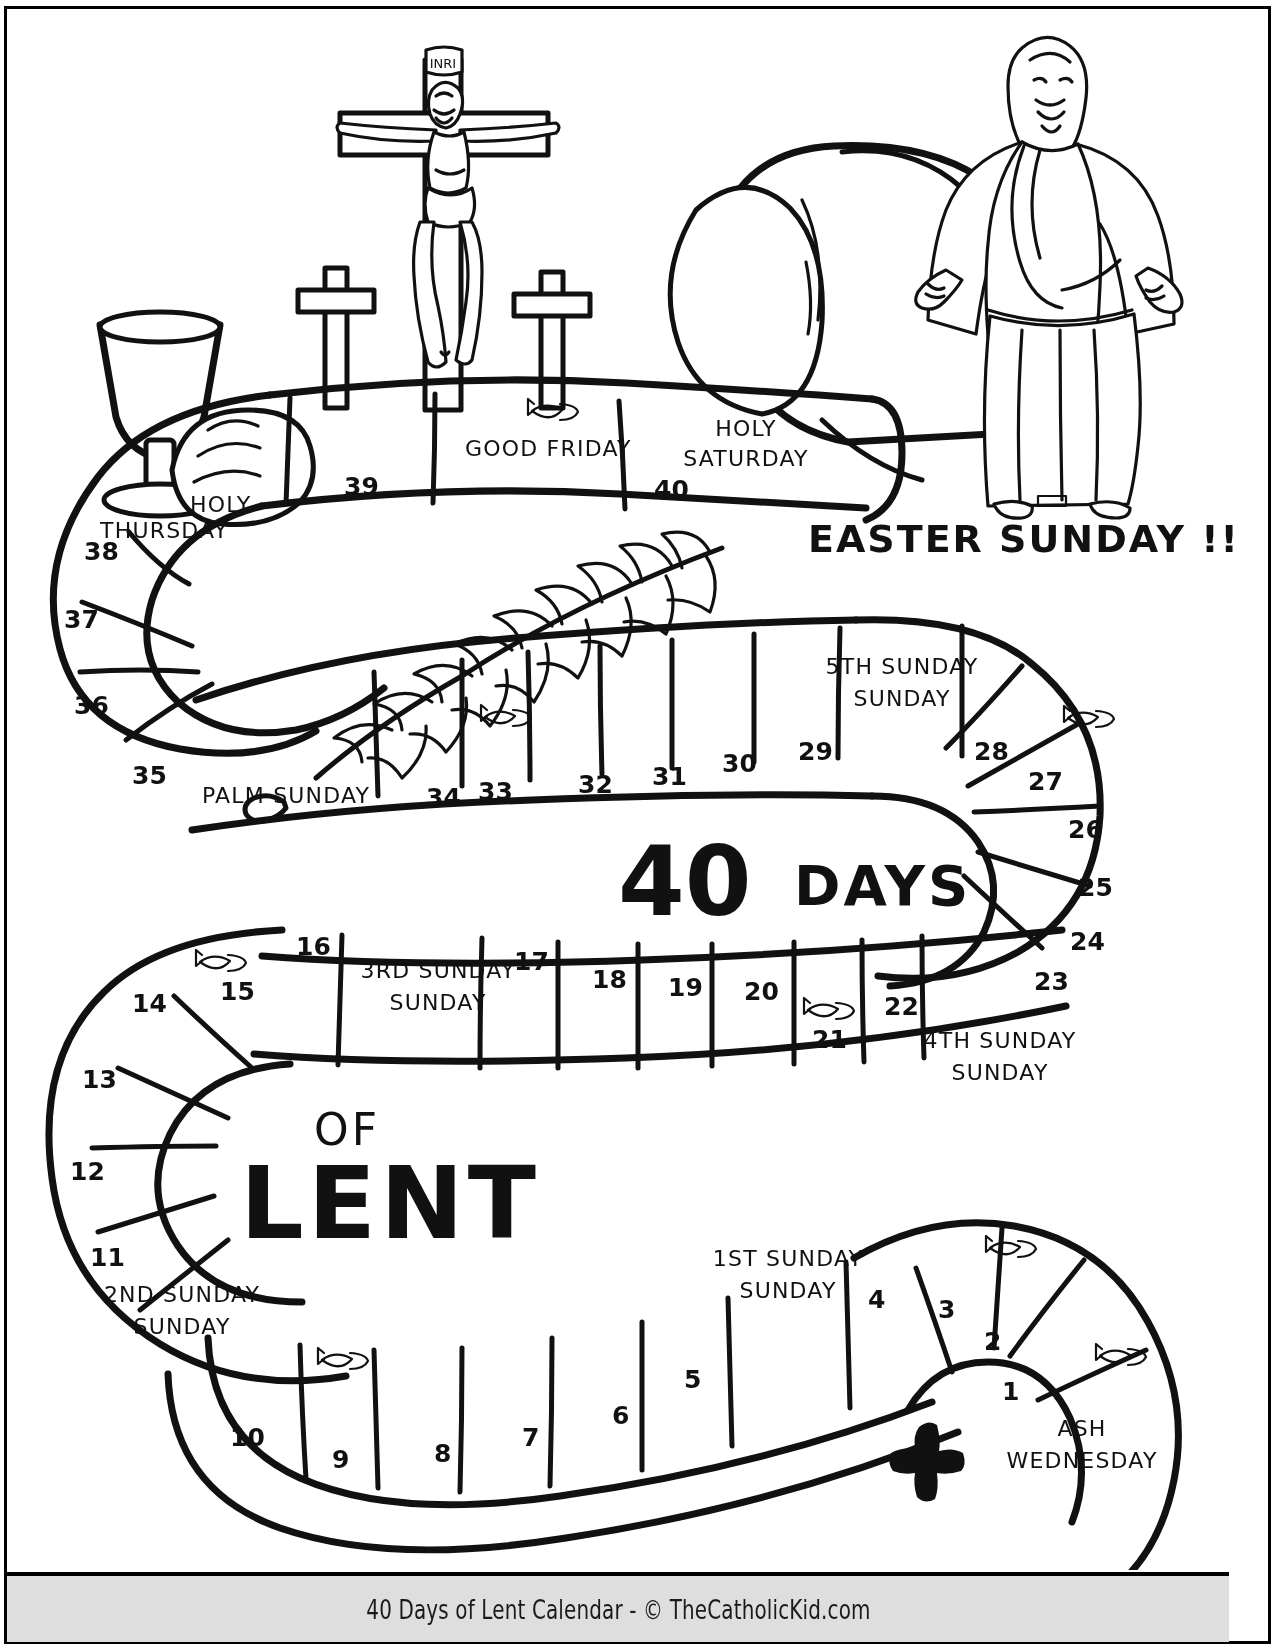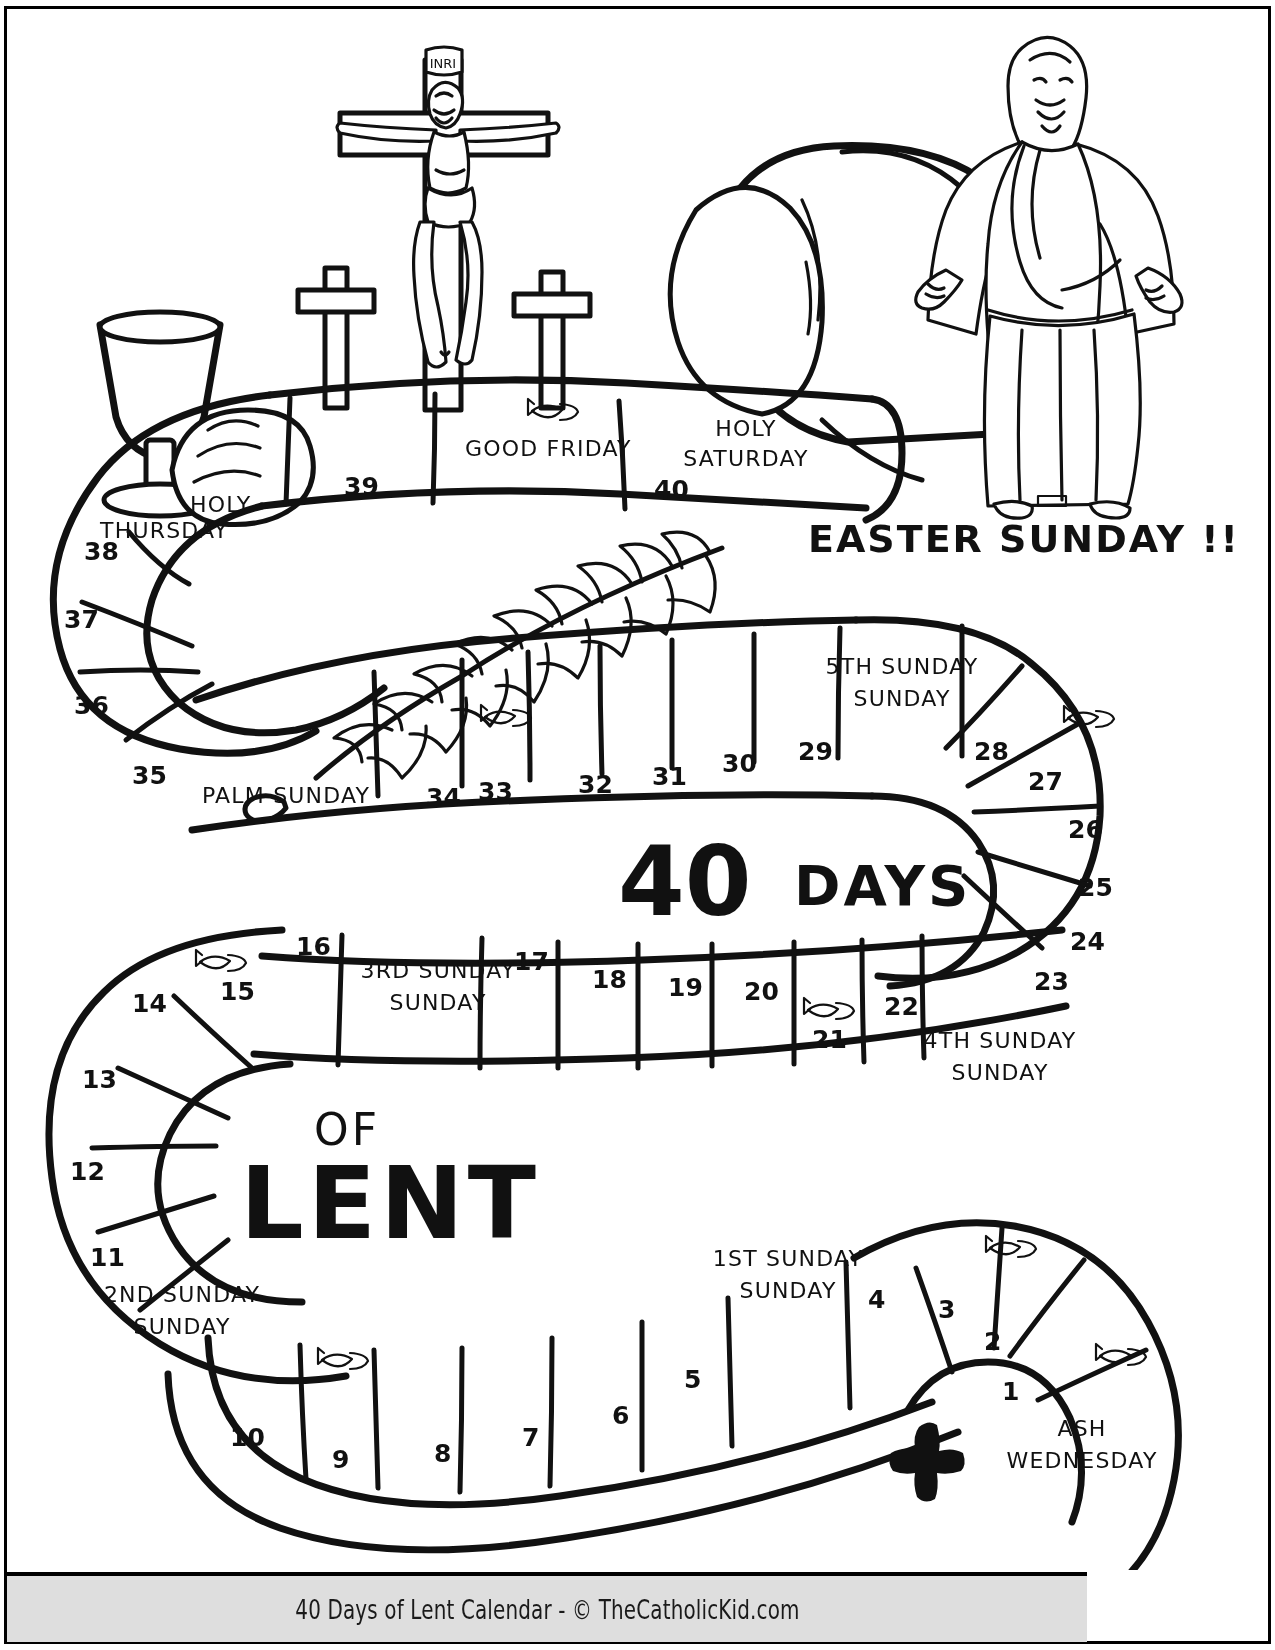--- a/index.html
+++ b/index.html
@@ -13,21 +13,21 @@
     background:#ffffff;
     box-sizing:border-box;
   }
   .page-border{
     position:absolute;left:4px;top:6px;width:1267px;height:1638px;
     border:3px solid #000;box-sizing:border-box;pointer-events:none;
   }
   .board-wrap{position:absolute;left:0;top:0;width:1275px;height:1570px;margin-left:22px;}
   .board-svg{position:absolute;left:0;top:0;}
   .footer{
-    position:absolute;left:7px;bottom:6px;width:1080px;height:72px;
+    position:absolute;left:7px;bottom:6px;width:1222px;height:72px;
     background:#dedede;border-top:4px solid #000;border-bottom:2px solid #000;
     display:flex;align-items:center;justify-content:center;
     box-sizing:border-box;
   }
   .footer-text{
     font-family:"DejaVu Sans Condensed","Liberation Sans",sans-serif;
     font-size:27px;color:#1a1a1a;letter-spacing:0.2px;
     transform:scaleX(0.82);
     white-space:nowrap;
   }

